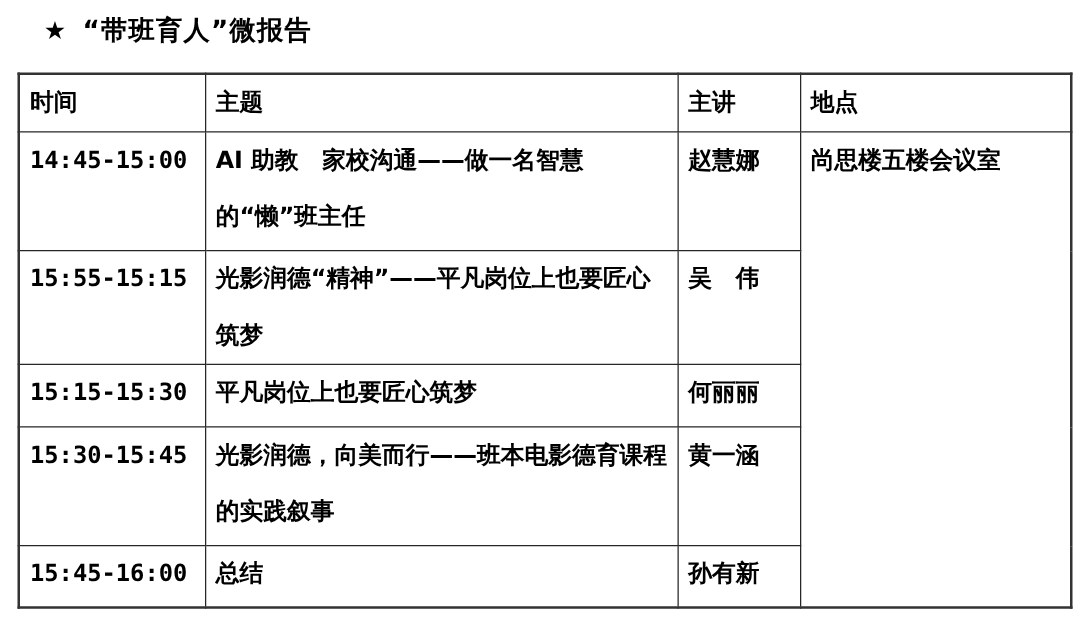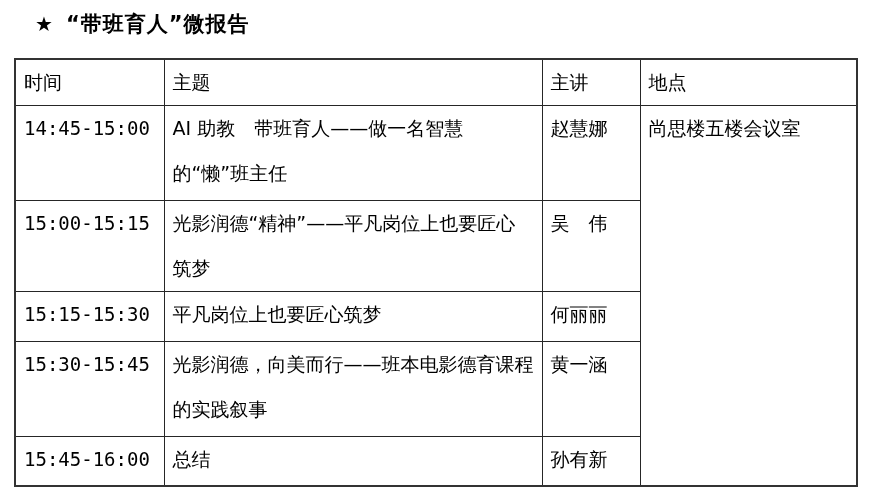--- a/index.html
+++ b/index.html
@@ -32,21 +32,21 @@
     width: 842px;
     border-collapse: collapse;
     table-layout: fixed;
     border: 2.5px solid #333333;
   }
   table.schedule th,
   table.schedule td {
     border: 1.5px solid #262626;
     padding: 0 8px;
     font-size: 19px;
-    font-weight: normal;
+    font-weight: bold;
     text-align: left;
     vertical-align: top;
     line-height: 45px;
     overflow: hidden;
   }
   tr.header-row { height: 46px; }
   tr.row-0 { height: 95px; }
   tr.row-1 { height: 91px; }
   tr.row-2 { height: 50px; }
   tr.row-3 { height: 95px; padding-left: 43px; }
@@ -86,26 +86,26 @@
     <tr class="header-row">
       <th>时间</th>
       <th>主题</th>
       <th>主讲</th>
       <th>地点</th>
     </tr>
   </thead>
   <tbody id="schedule-body">
       <tr class="row-0">
         <td class="time-cell">14:45-15:00</td>
-        <td class="topic-cell">AI 助教　带班育人——做一名智慧的“懒”班主任</td>
+        <td class="topic-cell">AI 助教　家校沟通——做一名智慧的“懒”班主任</td>
         <td class="speaker-cell">赵慧娜</td>
         <td class="location-cell" rowspan="5">尚思楼五楼会议室</td>
       </tr>
       <tr class="row-1">
-        <td class="time-cell">15:00-15:15</td>
+        <td class="time-cell">15:55-15:15</td>
         <td class="topic-cell">光影润德“精神”——平凡岗位上也要匠心筑梦</td>
         <td class="speaker-cell">吴　伟</td>
       </tr>
       <tr class="row-2">
         <td class="time-cell">15:15-15:30</td>
         <td class="topic-cell">平凡岗位上也要匠心筑梦</td>
         <td class="speaker-cell">何丽丽</td>
       </tr>
       <tr class="row-3">
         <td class="time-cell">15:30-15:45</td>

